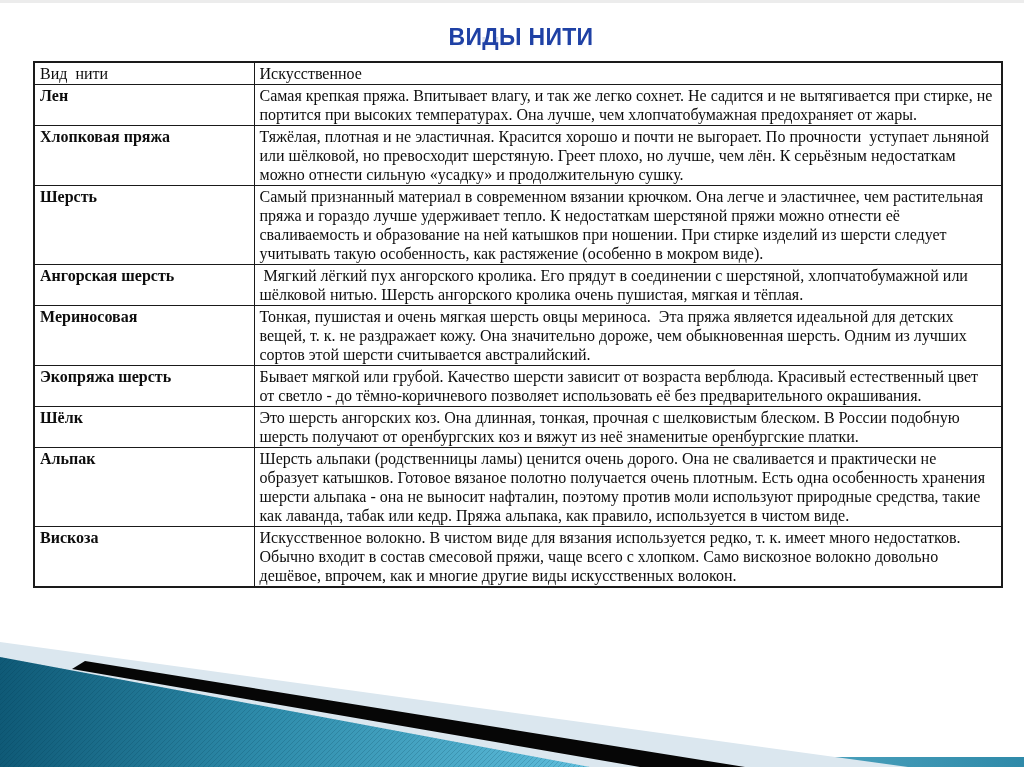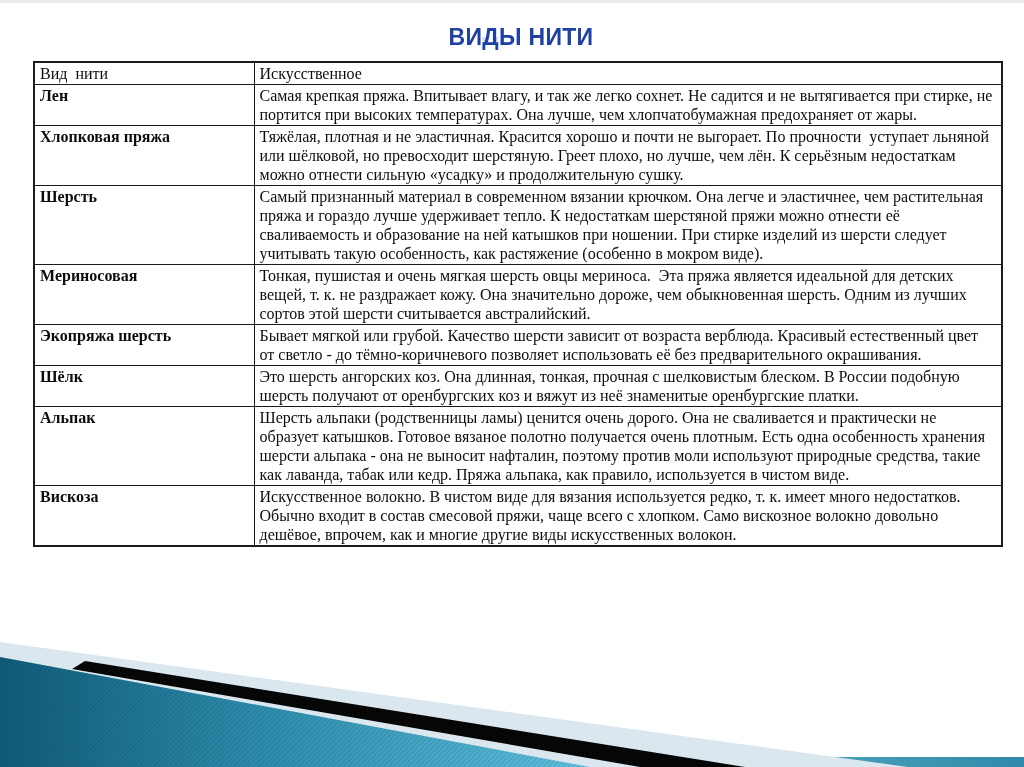--- a/index.html
+++ b/index.html
@@ -99,20 +99,24 @@
       <td class="desc-cell">Тяжёлая, плотная и не эластичная. Красится хорошо и почти не выгорает. По прочности  уступает льняной или шёлковой, но превосходит шерстяную. Греет плохо, но лучше, чем лён. К серьёзным недостаткам можно отнести сильную «усадку» и продолжительную сушку.</td>
     </tr>
 
 
 
     <tr>
       <td class="type-cell">Шерсть</td>
       <td class="desc-cell">Самый признанный материал в современном вязании крючком. Она легче и эластичнее, чем растительная пряжа и гораздо лучше удерживает тепло. К недостаткам шерстяной пряжи можно отнести её сваливаемость и образование на ней катышков при ношении. При стирке изделий из шерсти следует учитывать такую особенность, как растяжение (особенно в мокром виде).</td>
     </tr>
 
+    <tr>
+      <td class="type-cell">Ангорская шерсть</td>
+      <td class="desc-cell"> Мягкий лёгкий пух ангорского кролика. Его прядут в соединении с шерстяной, хлопчатобумажной или шёлковой нитью. Шерсть ангорского кролика очень пушистая, мягкая и тёплая.</td>
+    </tr>
 
     <tr>
       <td class="type-cell">Мериносовая</td>
       <td class="desc-cell">Тонкая, пушистая и очень мягкая шерсть овцы мериноса.  Эта пряжа является идеальной для детских вещей, т. к. не раздражает кожу. Она значительно дороже, чем обыкновенная шерсть. Одним из лучших сортов этой шерсти считывается австралийский.</td>
     </tr>
 
     <tr>
       <td class="type-cell">Экопряжа шерсть</td>
       <td class="desc-cell">Бывает мягкой или грубой. Качество шерсти зависит от возраста верблюда. Красивый естественный цвет от светло - до тёмно-коричневого позволяет использовать её без предварительного окрашивания.</td>
     </tr>

